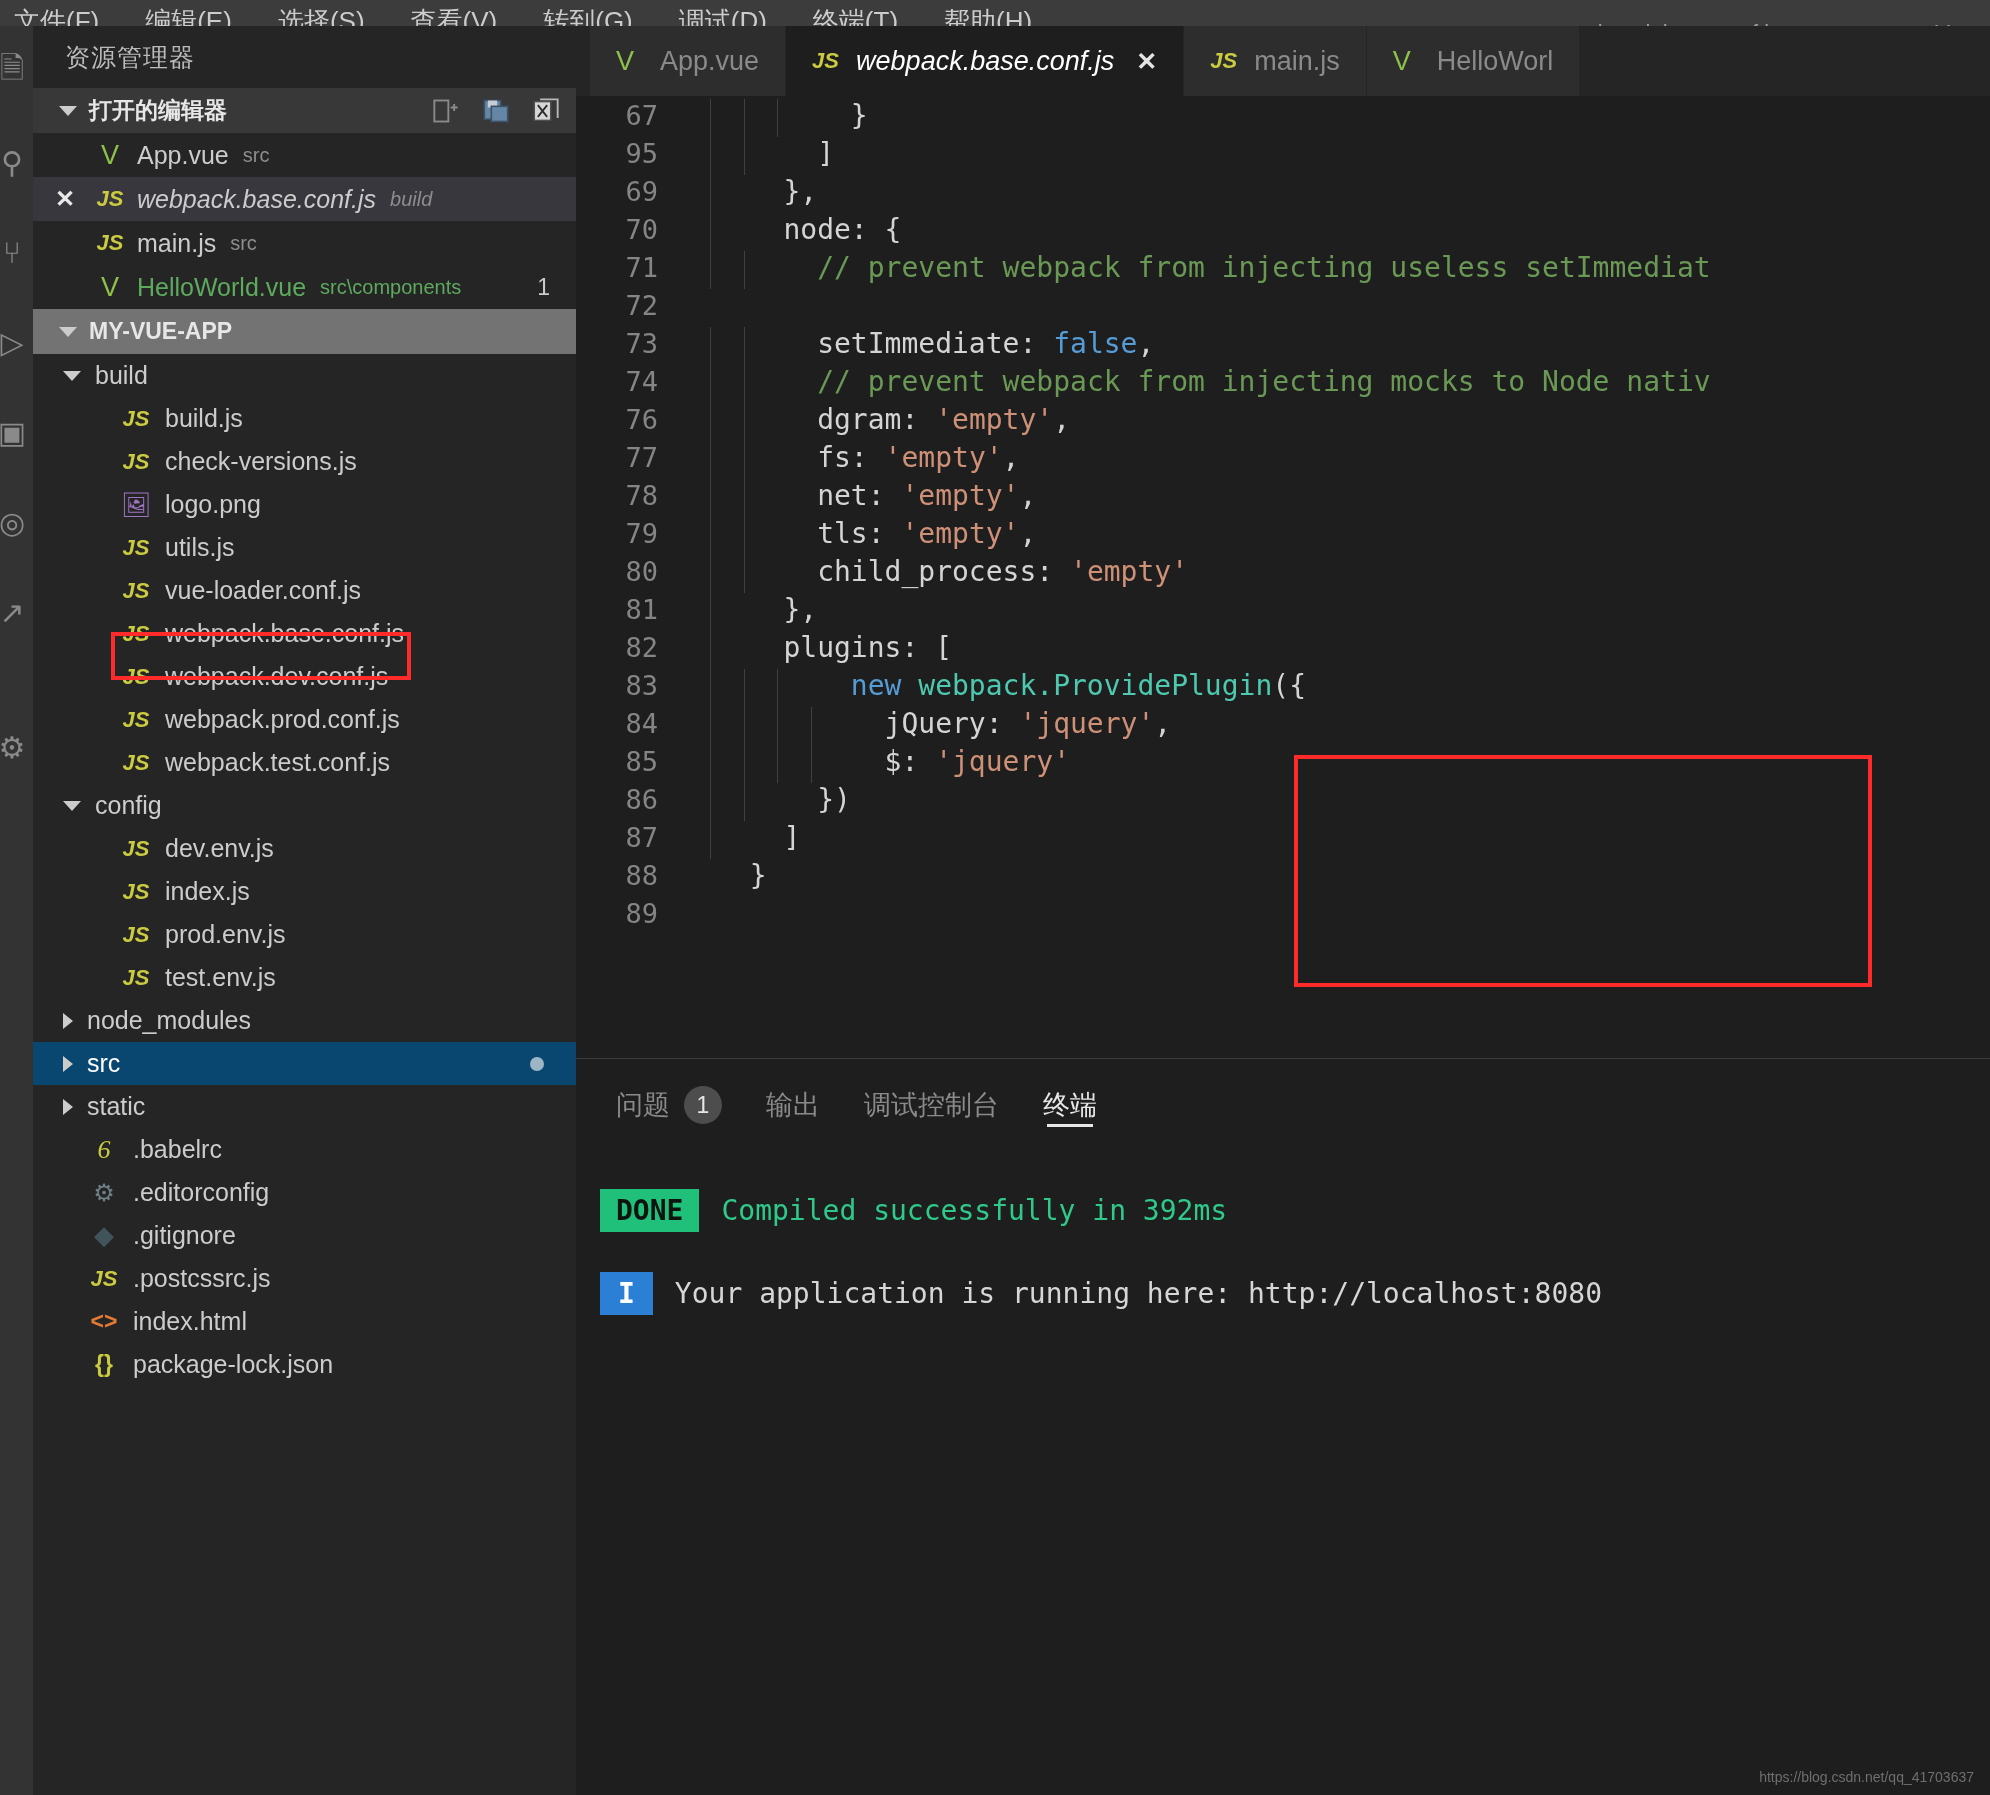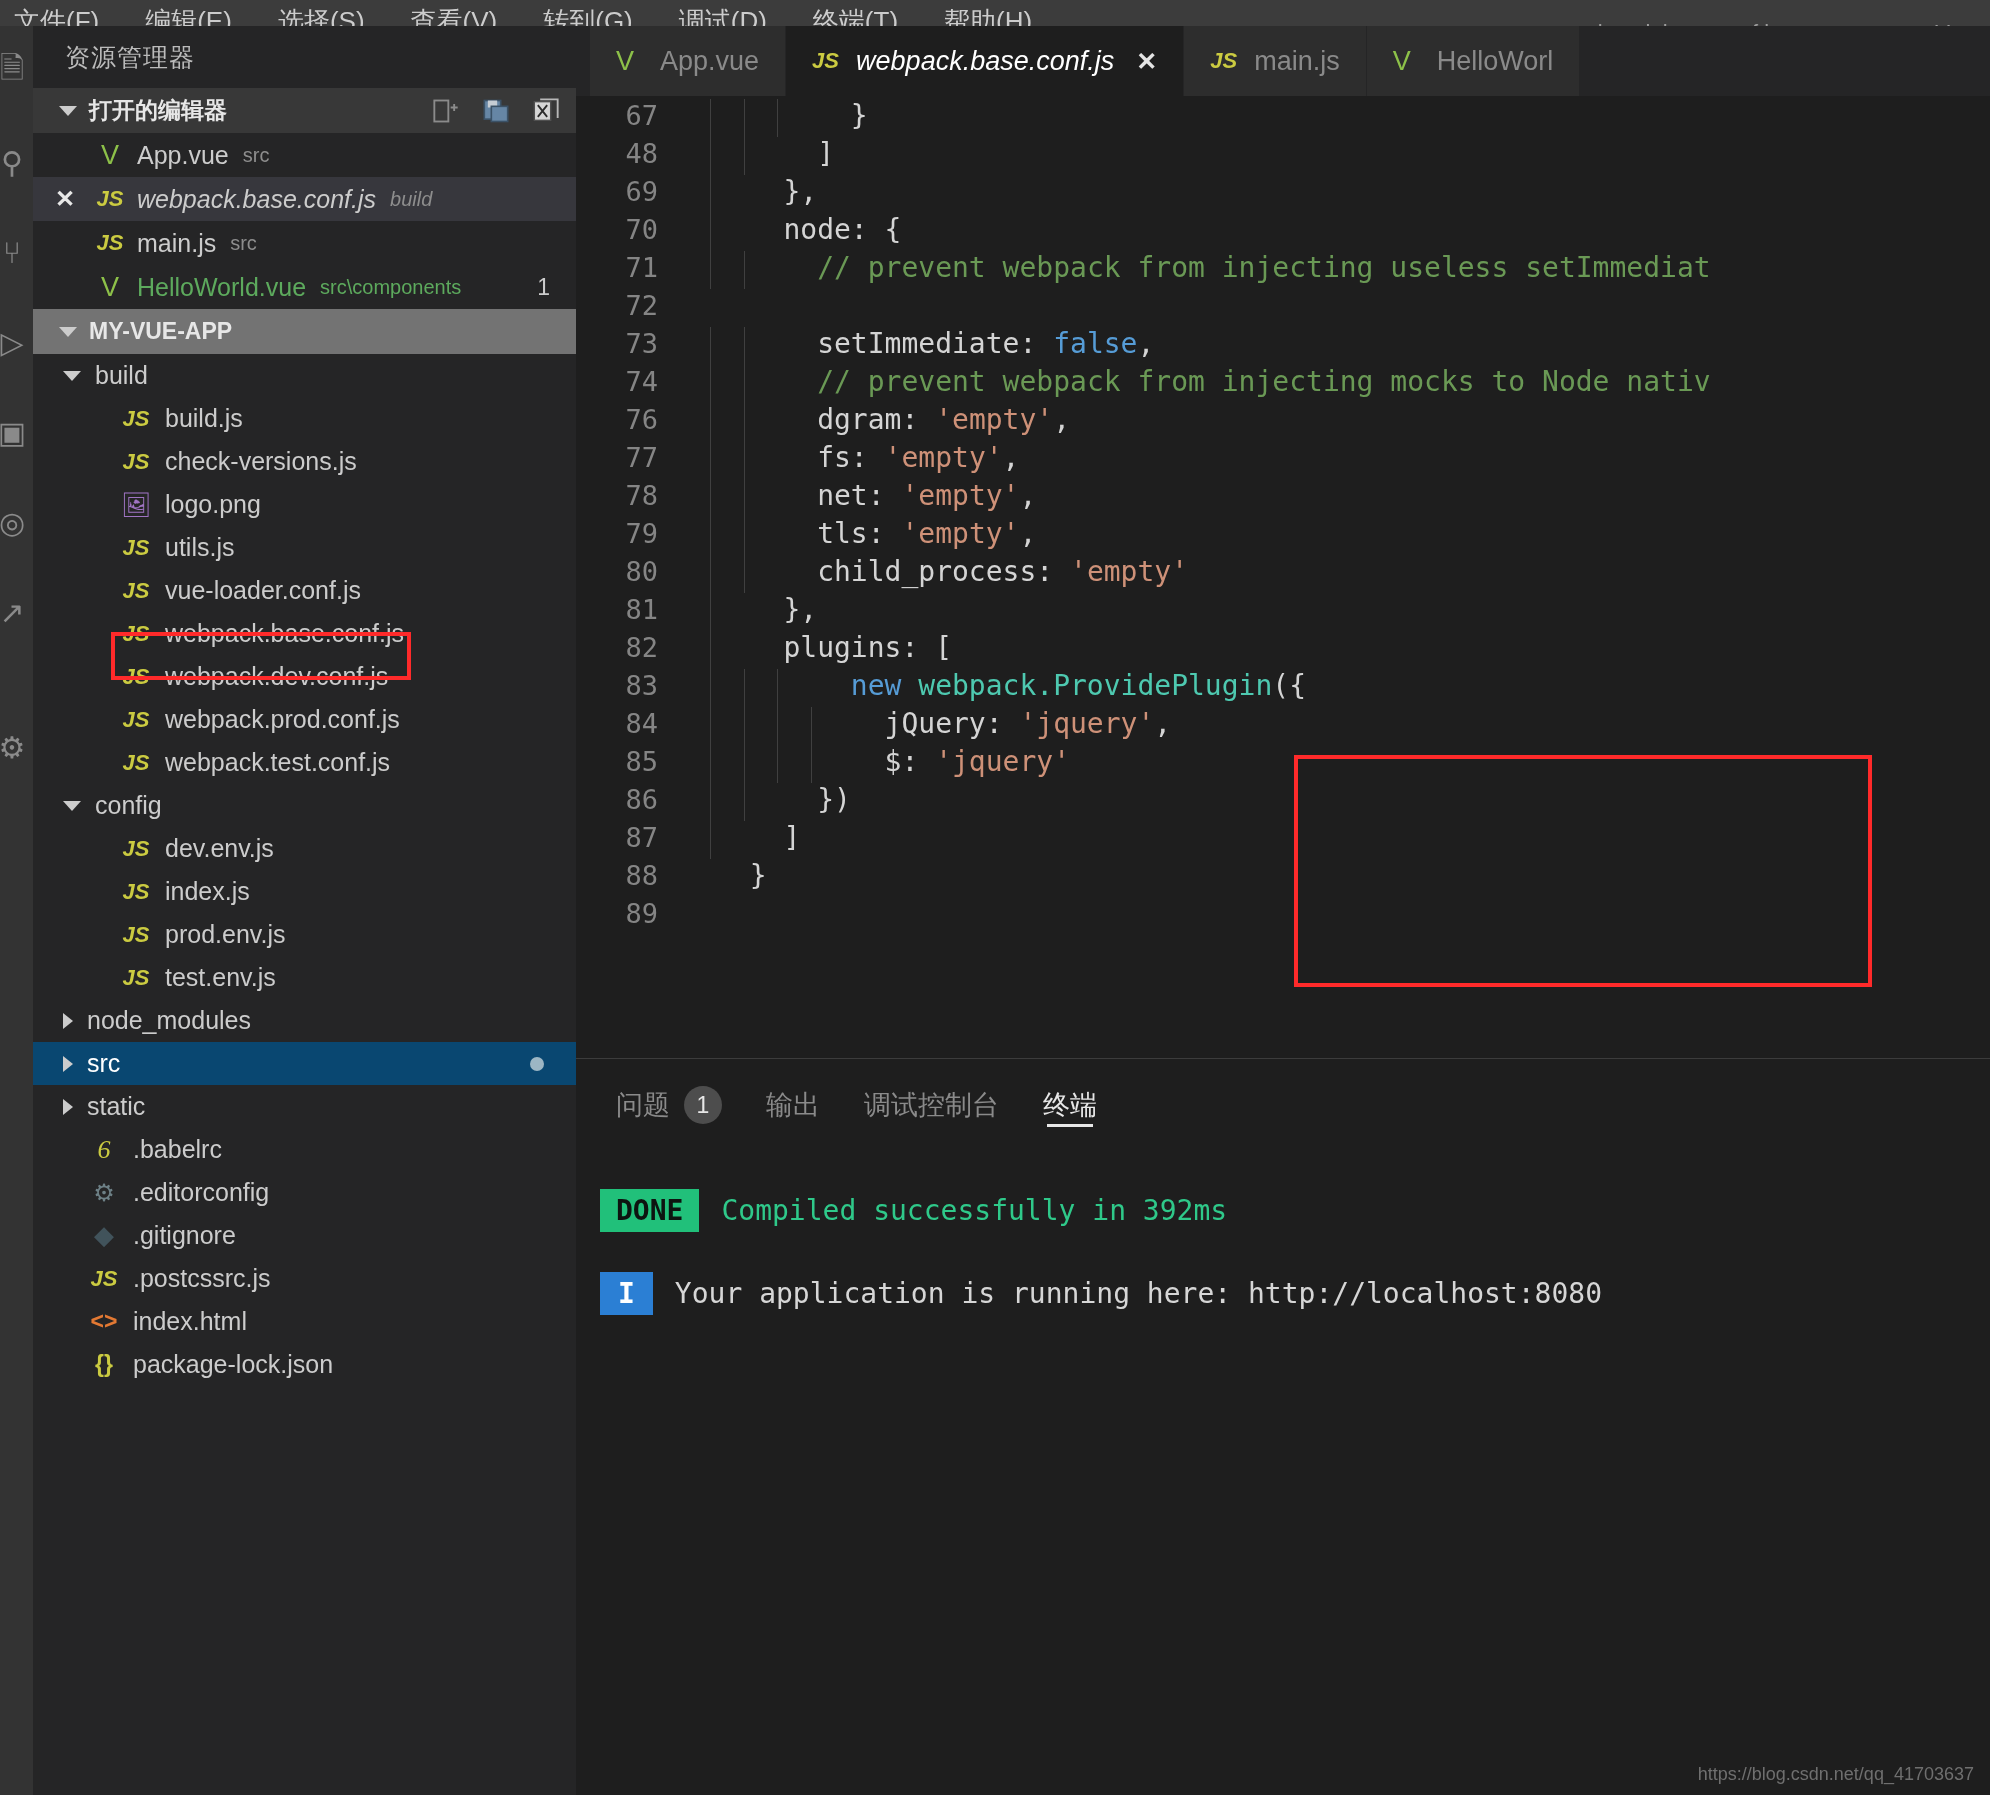--- a/index.html
+++ b/index.html
@@ -207,21 +207,21 @@
   }
   .tag-info {
     background: #2b7fd4; color: #ffffff; font-weight: bold; font-size: 28px;
     padding: 4px 18px; margin-right: 22px; line-height: 1.25;
   }
   .term-green { color: #2fc98a; }
   .term-white { color: #d6d6d6; }
 
   .watermark {
     position: absolute; right: 16px; bottom: 10px;
-    color: #6f6f6f; font-size: 18px; font-family: "Liberation Sans", sans-serif;
+    color: #6f6f6f; font-size: 14px; font-family: "Liberation Sans", sans-serif;
   }
 </style>
 </head>
 <body>
 
 <div class="app">
 
   <div class="menubar">
     <span class="mi">文件(F)</span>
     <span class="mi">编辑(E)</span>
@@ -464,21 +464,21 @@
     </div>
     <div class="tab">
       <span class="ticon ic-vue">V</span>
       <span>HelloWorl</span>
     </div>
   </div>
 
   <div class="editor">
     <div id="code">
         <div class="codeline"><span class="ln">67</span><span class="ctext"><span class="guide" style="left:33.8px"></span><span class="guide" style="left:67.6px"></span><span class="guide" style="left:101.39999999999999px"></span>&nbsp;&nbsp;&nbsp;&nbsp;&nbsp;&nbsp;&nbsp;&nbsp;<span class="tok-def">}</span></span></div>
-        <div class="codeline"><span class="ln">48</span><span class="ctext"><span class="guide" style="left:33.8px"></span><span class="guide" style="left:67.6px"></span>&nbsp;&nbsp;&nbsp;&nbsp;&nbsp;&nbsp;<span class="tok-def">]</span></span></div>
+        <div class="codeline"><span class="ln">95</span><span class="ctext"><span class="guide" style="left:33.8px"></span><span class="guide" style="left:67.6px"></span>&nbsp;&nbsp;&nbsp;&nbsp;&nbsp;&nbsp;<span class="tok-def">]</span></span></div>
         <div class="codeline"><span class="ln">69</span><span class="ctext"><span class="guide" style="left:33.8px"></span>&nbsp;&nbsp;&nbsp;&nbsp;<span class="tok-def">},</span></span></div>
         <div class="codeline"><span class="ln">70</span><span class="ctext"><span class="guide" style="left:33.8px"></span>&nbsp;&nbsp;&nbsp;&nbsp;<span class="tok-def">node: {</span></span></div>
         <div class="codeline"><span class="ln">71</span><span class="ctext"><span class="guide" style="left:33.8px"></span><span class="guide" style="left:67.6px"></span>&nbsp;&nbsp;&nbsp;&nbsp;&nbsp;&nbsp;<span class="tok-com">// prevent webpack from injecting useless setImmediat</span></span></div>
         <div class="codeline"><span class="ln">72</span></div>
         <div class="codeline"><span class="ln">73</span><span class="ctext"><span class="guide" style="left:33.8px"></span><span class="guide" style="left:67.6px"></span>&nbsp;&nbsp;&nbsp;&nbsp;&nbsp;&nbsp;<span class="tok-def">setImmediate: </span><span class="tok-kw">false</span><span class="tok-def">,</span></span></div>
         <div class="codeline"><span class="ln">74</span><span class="ctext"><span class="guide" style="left:33.8px"></span><span class="guide" style="left:67.6px"></span>&nbsp;&nbsp;&nbsp;&nbsp;&nbsp;&nbsp;<span class="tok-com">// prevent webpack from injecting mocks to Node nativ</span></span></div>
         <div class="codeline"><span class="ln">76</span><span class="ctext"><span class="guide" style="left:33.8px"></span><span class="guide" style="left:67.6px"></span>&nbsp;&nbsp;&nbsp;&nbsp;&nbsp;&nbsp;<span class="tok-def">dgram: </span><span class="tok-str">'empty'</span><span class="tok-def">,</span></span></div>
         <div class="codeline"><span class="ln">77</span><span class="ctext"><span class="guide" style="left:33.8px"></span><span class="guide" style="left:67.6px"></span>&nbsp;&nbsp;&nbsp;&nbsp;&nbsp;&nbsp;<span class="tok-def">fs: </span><span class="tok-str">'empty'</span><span class="tok-def">,</span></span></div>
         <div class="codeline"><span class="ln">78</span><span class="ctext"><span class="guide" style="left:33.8px"></span><span class="guide" style="left:67.6px"></span>&nbsp;&nbsp;&nbsp;&nbsp;&nbsp;&nbsp;<span class="tok-def">net: </span><span class="tok-str">'empty'</span><span class="tok-def">,</span></span></div>
         <div class="codeline"><span class="ln">79</span><span class="ctext"><span class="guide" style="left:33.8px"></span><span class="guide" style="left:67.6px"></span>&nbsp;&nbsp;&nbsp;&nbsp;&nbsp;&nbsp;<span class="tok-def">tls: </span><span class="tok-str">'empty'</span><span class="tok-def">,</span></span></div>

